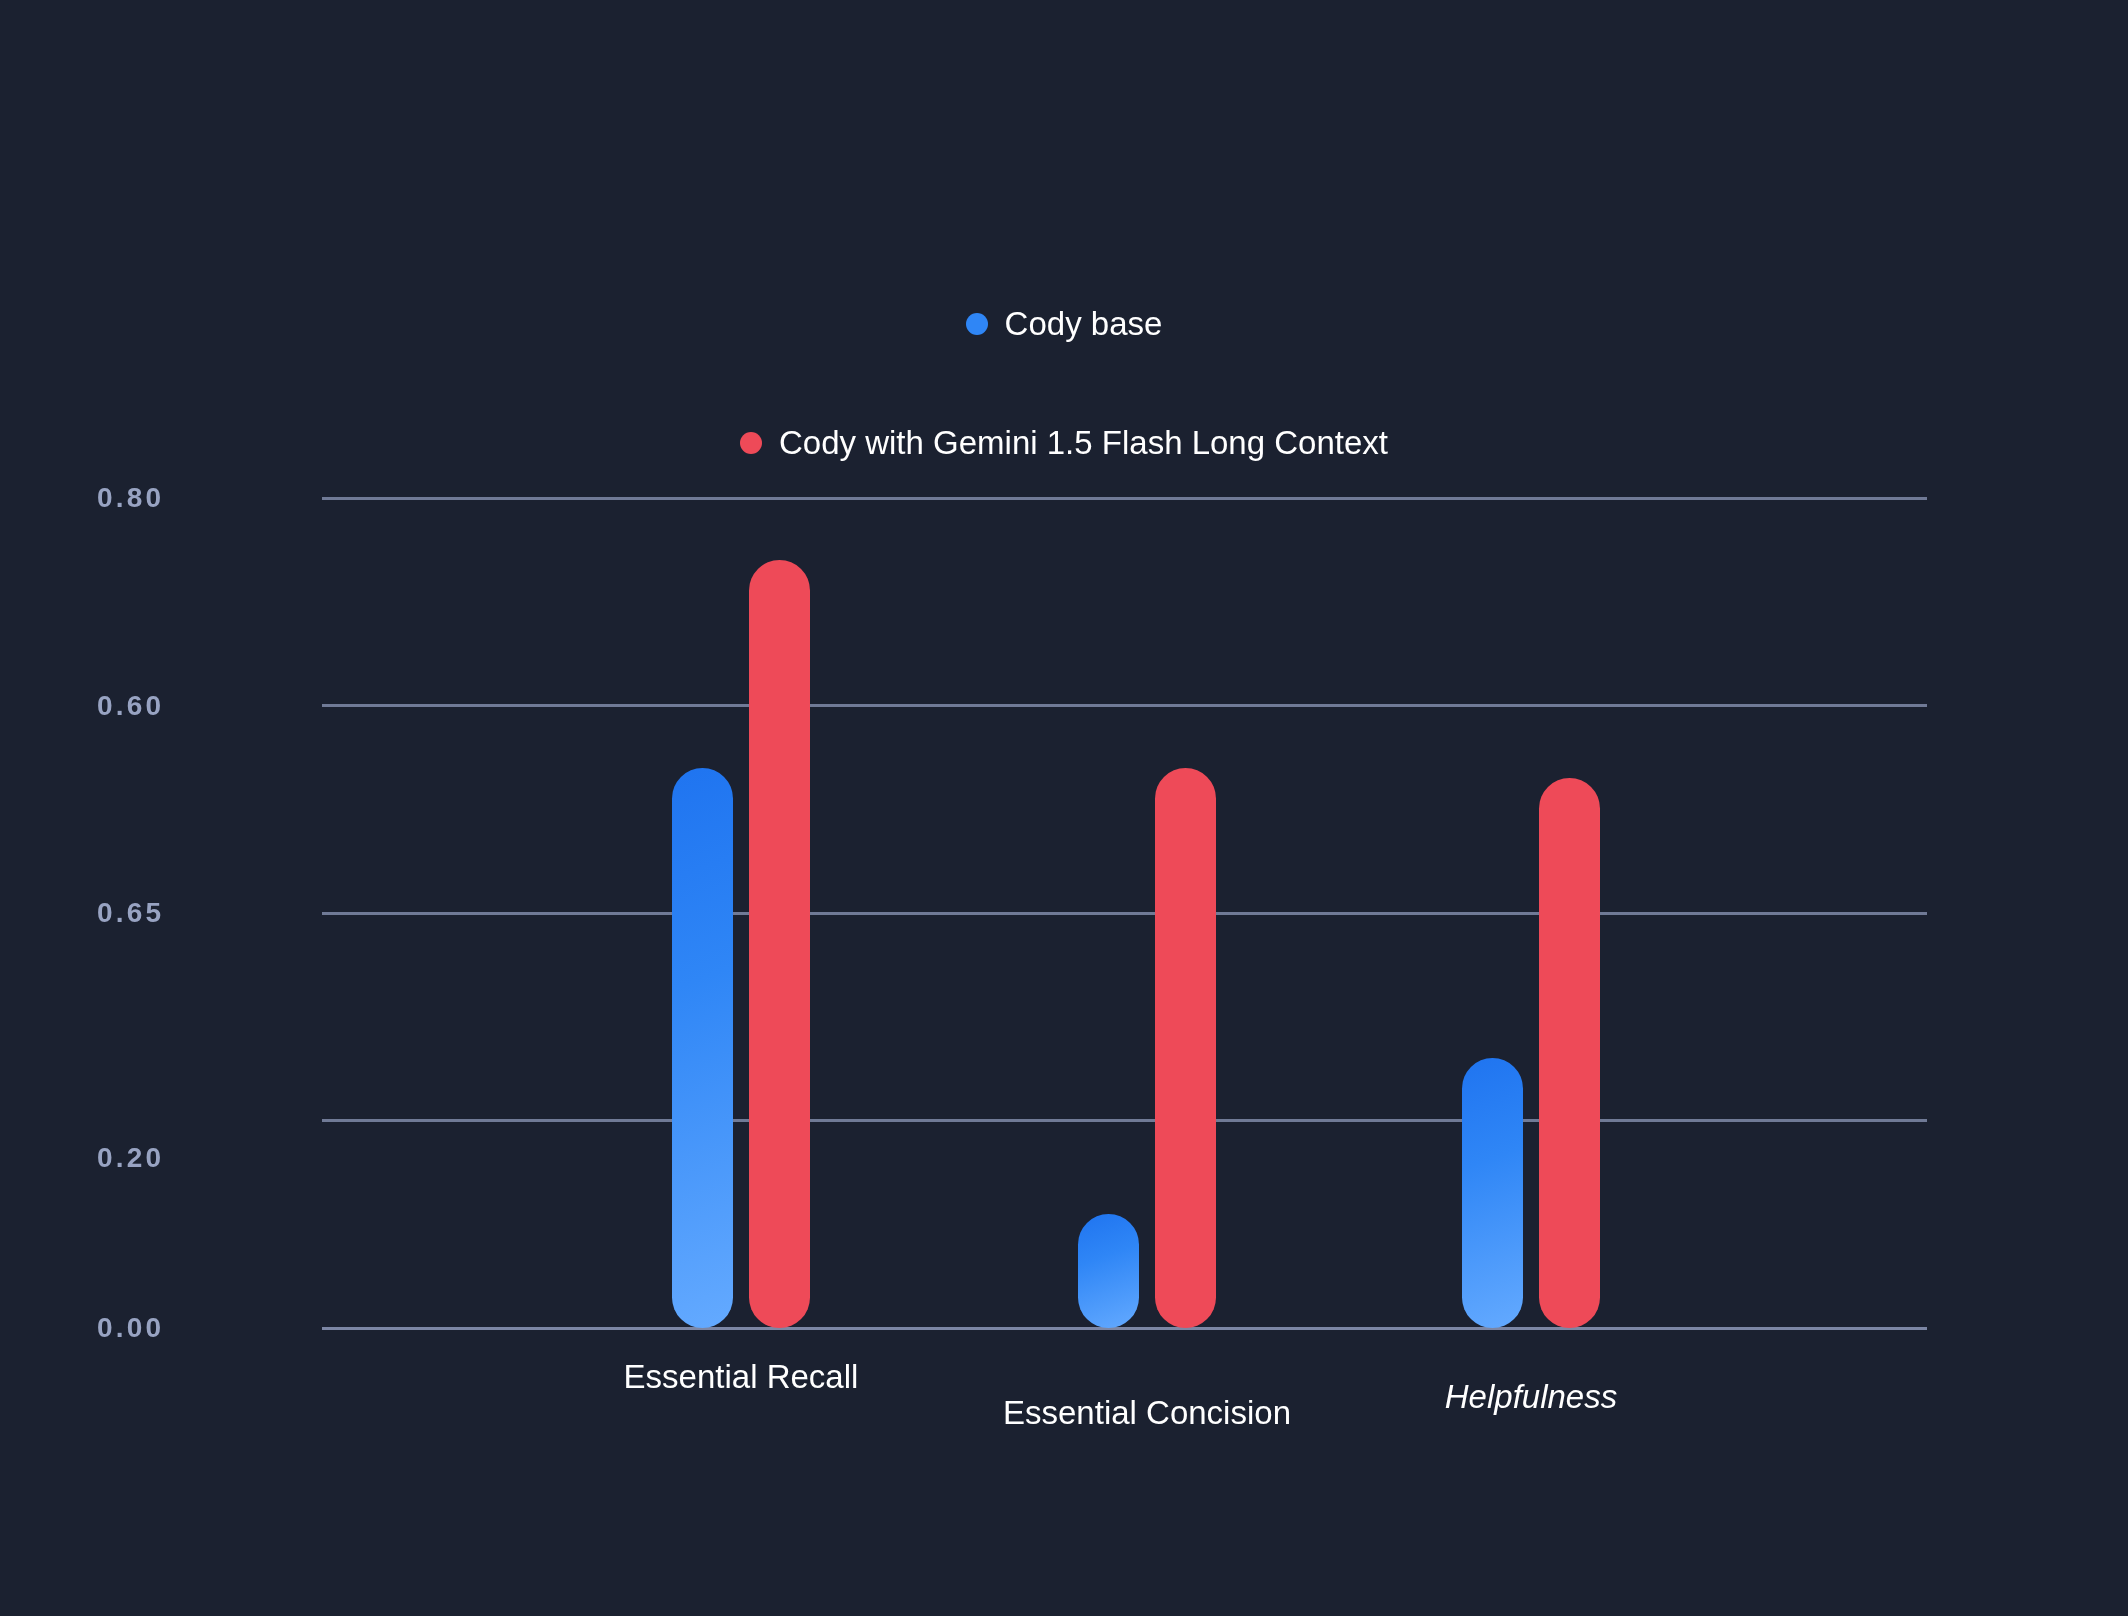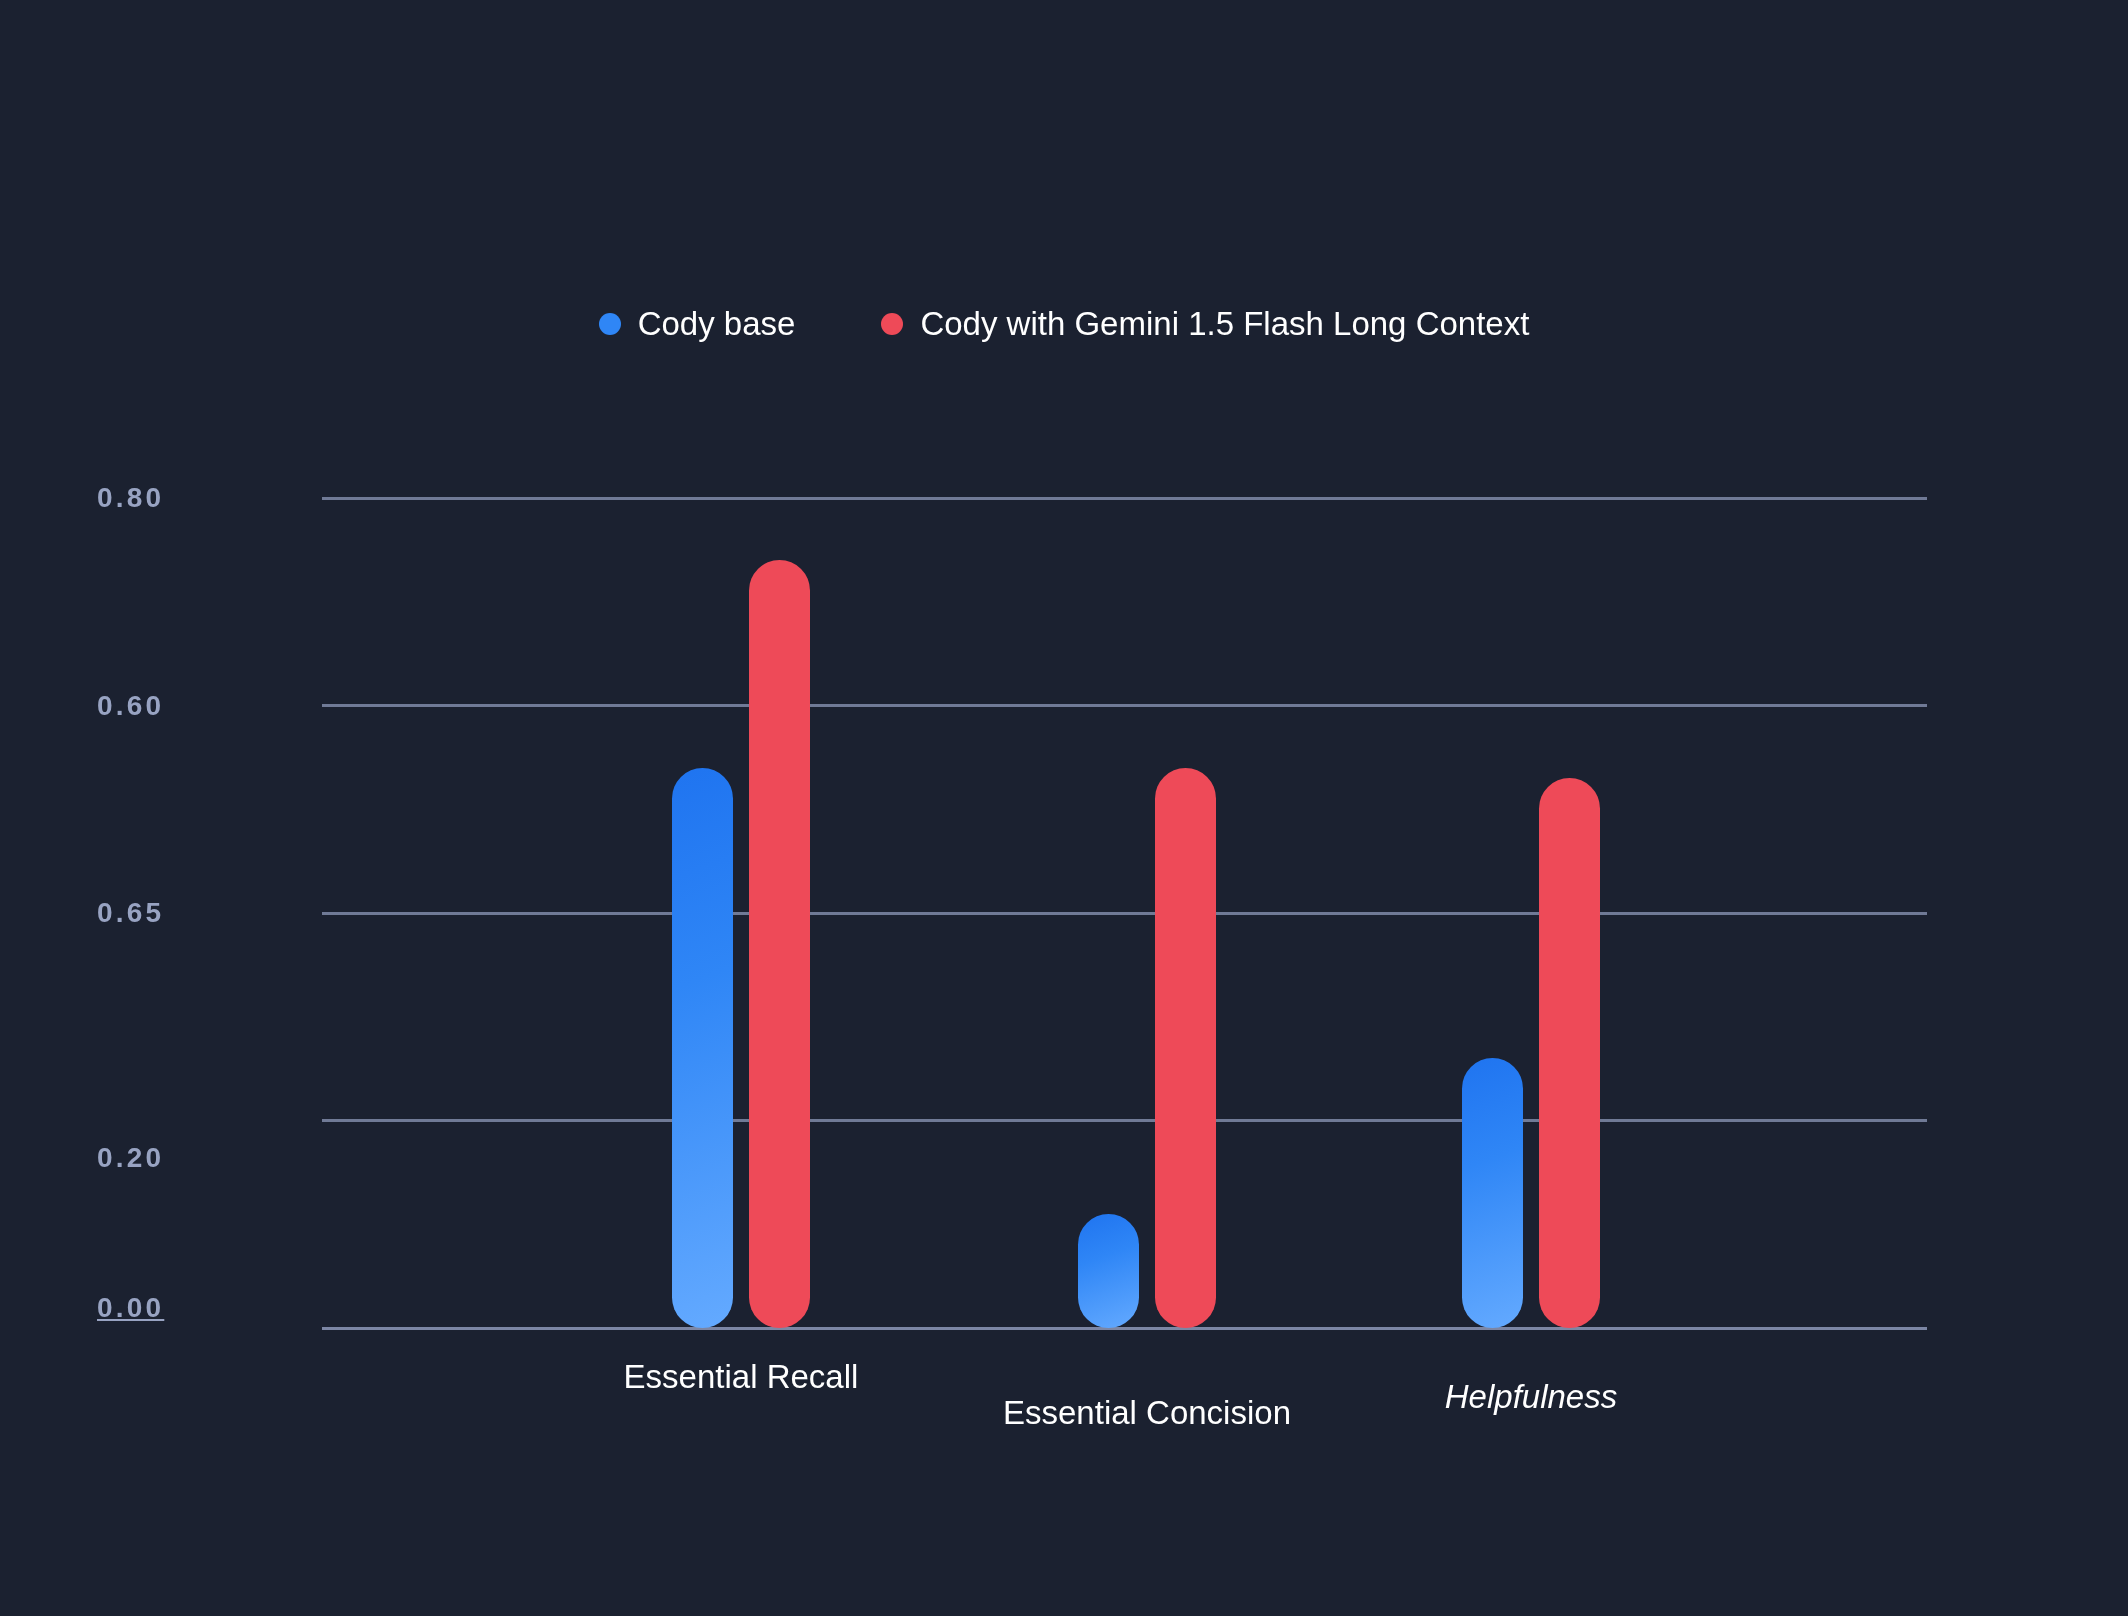--- a/index.html
+++ b/index.html
@@ -40,20 +40,21 @@
   
   .legend {
     position: absolute;
     left: 0;
     top: 307px;
     width: 2128px;
     display: flex;
     justify-content: center;
     align-items: center;
     gap: 86px;
+    flex-direction: column;
   }
   .legend-item {
     display: flex;
     align-items: center;
     gap: 17px;
     white-space: nowrap;
   }
   .legend-swatch {
     width: 22px;
     height: 22px;
@@ -145,21 +146,21 @@
   <div class="plot" id="plot">
       <div class="gridline" style="top: -1.5px;"></div>
       <div class="ytick-wrap" style="top: 0px;">0.80</div>
       <div class="gridline" style="top: 206px;"></div>
       <div class="ytick-wrap" style="top: 207.5px;">0.60</div>
       <div class="gridline" style="top: 413.5px;"></div>
       <div class="ytick-wrap" style="top: 415px;">0.65</div>
       <div class="gridline" style="top: 621px;"></div>
       <div class="ytick-wrap" style="top: 660px;">0.20</div>
       <div class="gridline baseline" style="top: 828.5px;"></div>
-      <div class="ytick-wrap" style="top: 810px; text-decoration: underline;">0.00</div>
+      <div class="ytick-wrap" style="top: 830px;">0.00</div>
       <div class="bar series-a" title="Cody base — Essential Recall: 0.54" style="left: 350px; height: 560.25px;"></div>
       <div class="bar series-b" title="Cody with Gemini 1.5 Flash Long Context — Essential Recall: 0.74" style="left: 427px; height: 767.75px;"></div>
       <div class="xlabel" style="left: 419px; top: 860px;">Essential Recall</div>
       <div class="bar series-a" title="Cody base — Essential Concision: 0.11" style="left: 756px; height: 114.125px;"></div>
       <div class="bar series-b" title="Cody with Gemini 1.5 Flash Long Context — Essential Concision: 0.54" style="left: 833px; height: 560.25px;"></div>
       <div class="xlabel" style="left: 825px; top: 880px; margin-top: 16px;">Essential Concision</div>
       <div class="bar series-a" title="Cody base — Helpfulness: 0.26" style="left: 1140px; height: 269.75px;"></div>
       <div class="bar series-b" title="Cody with Gemini 1.5 Flash Long Context — Helpfulness: 0.53" style="left: 1217px; height: 549.875px;"></div>
       <div class="xlabel" style="left: 1209px; top: 880px; font-style: italic;">Helpfulness</div>
     </div>

